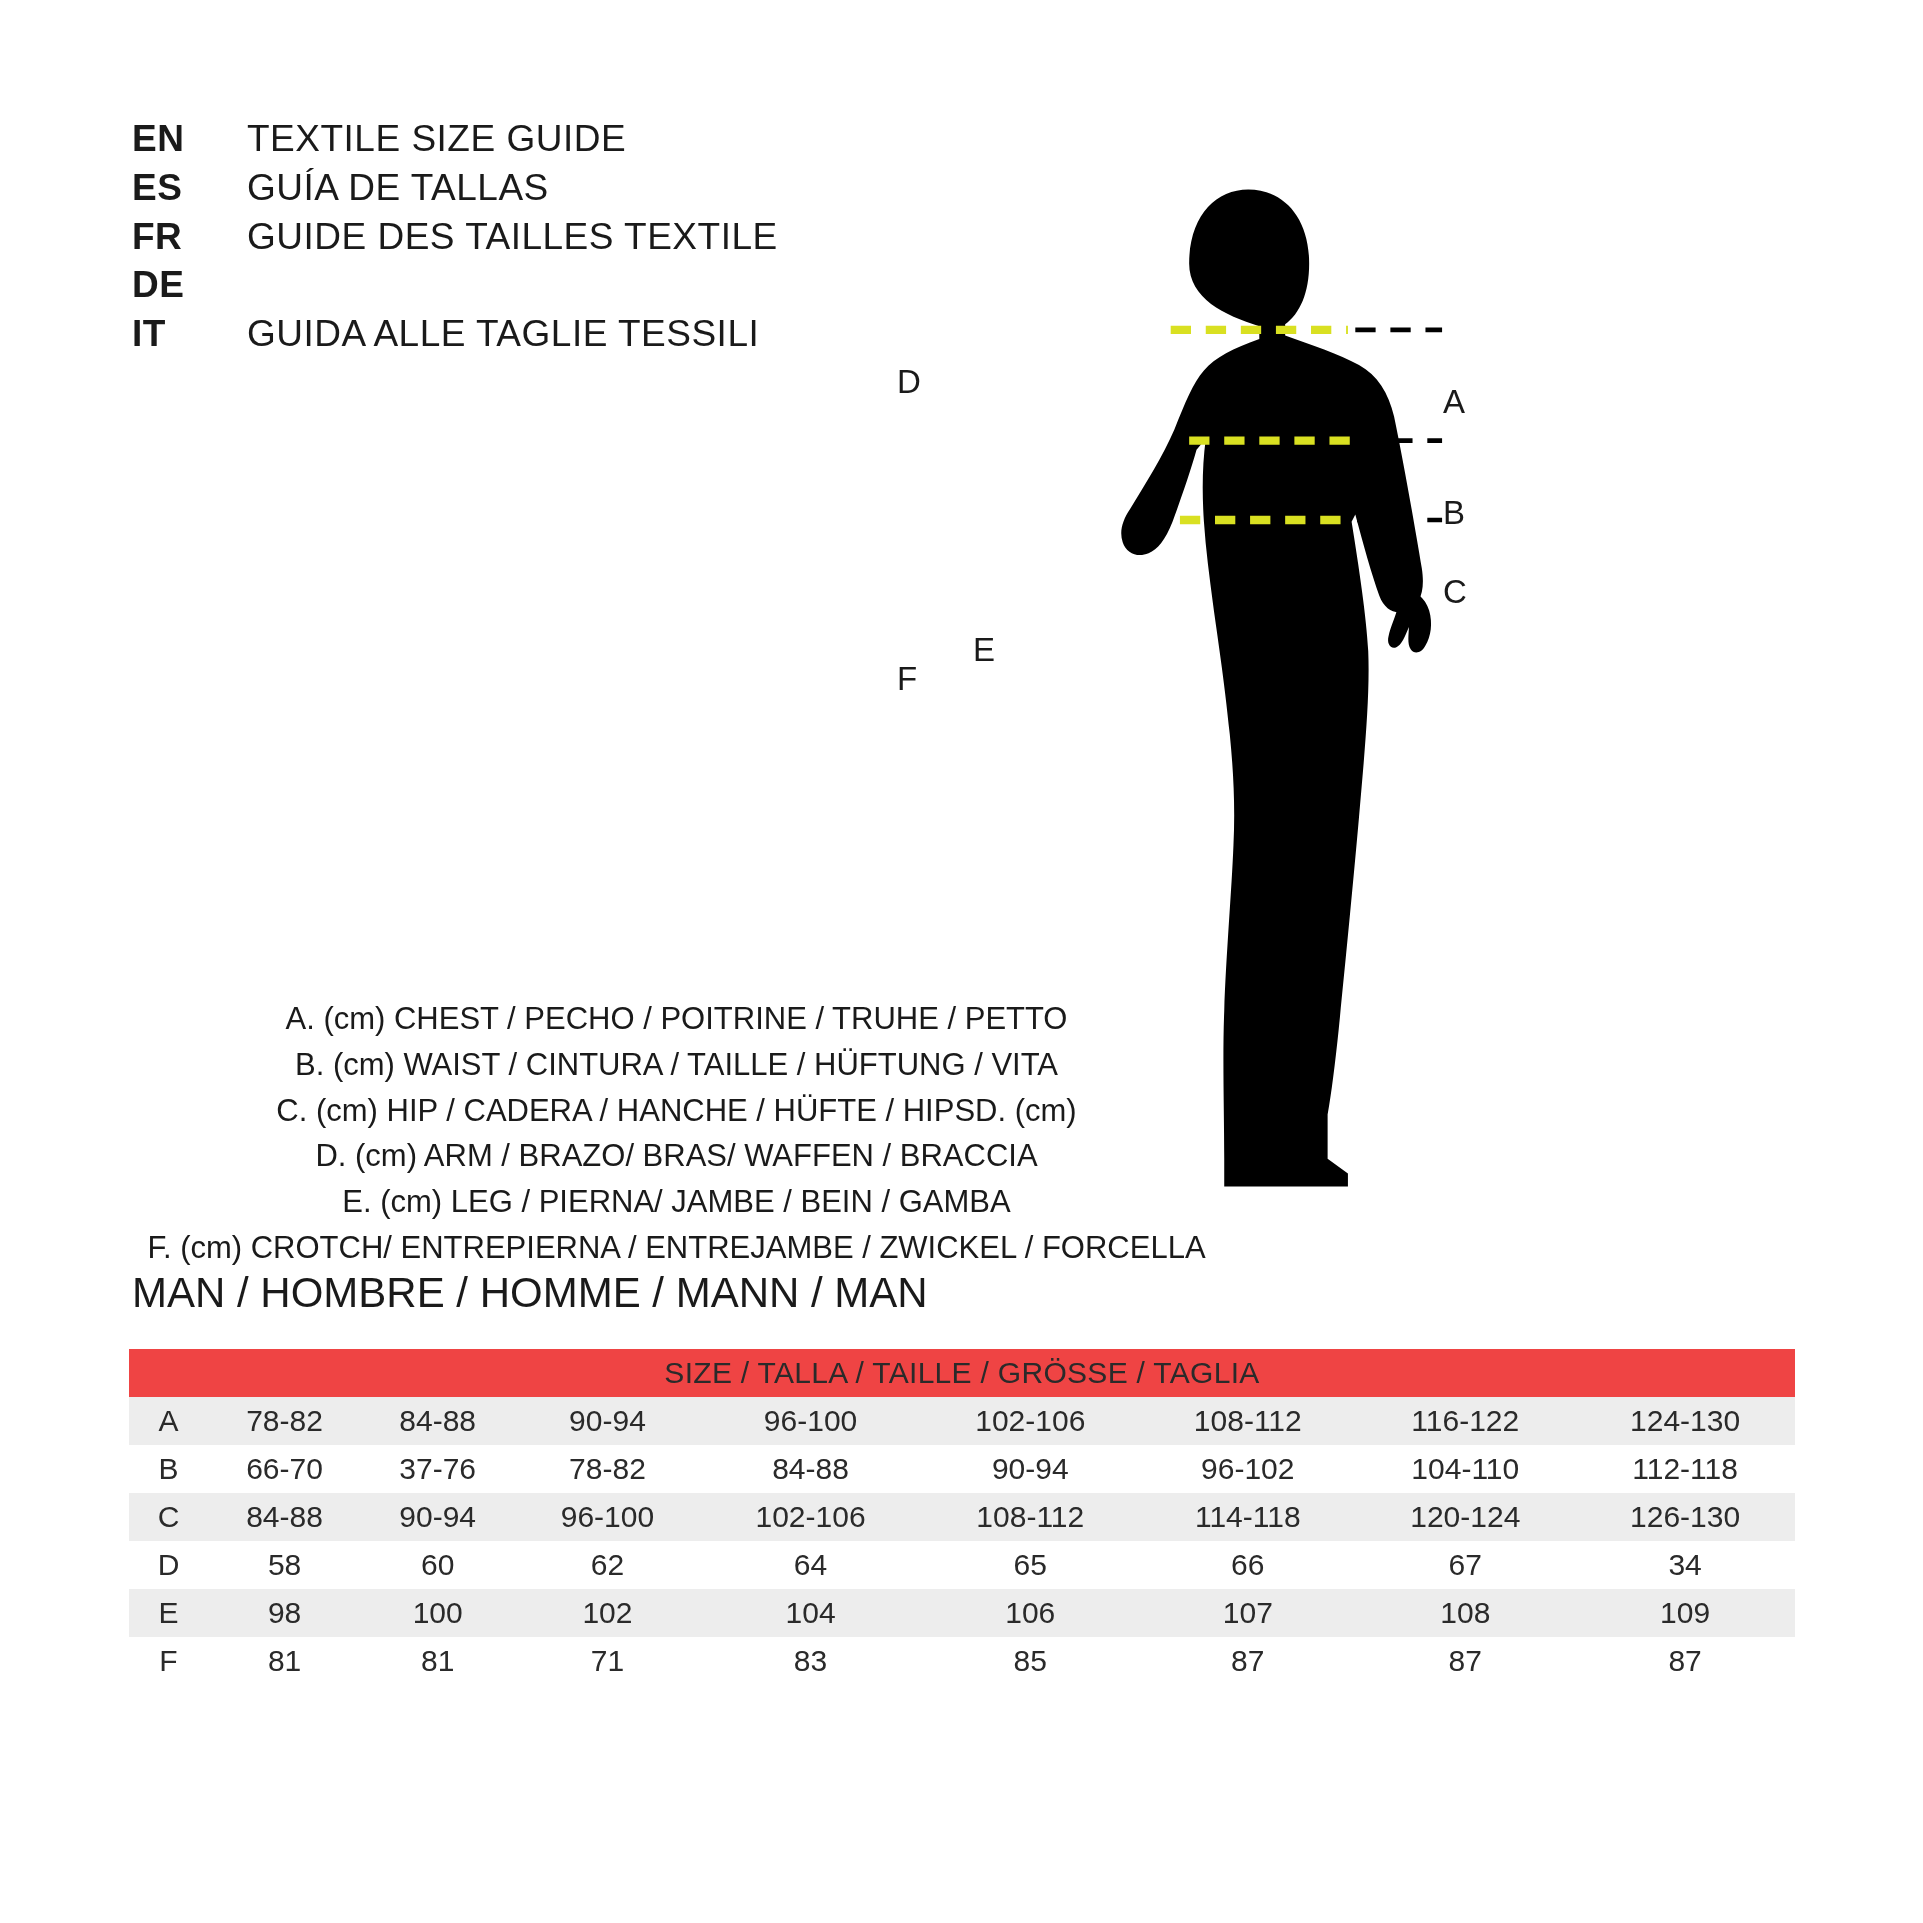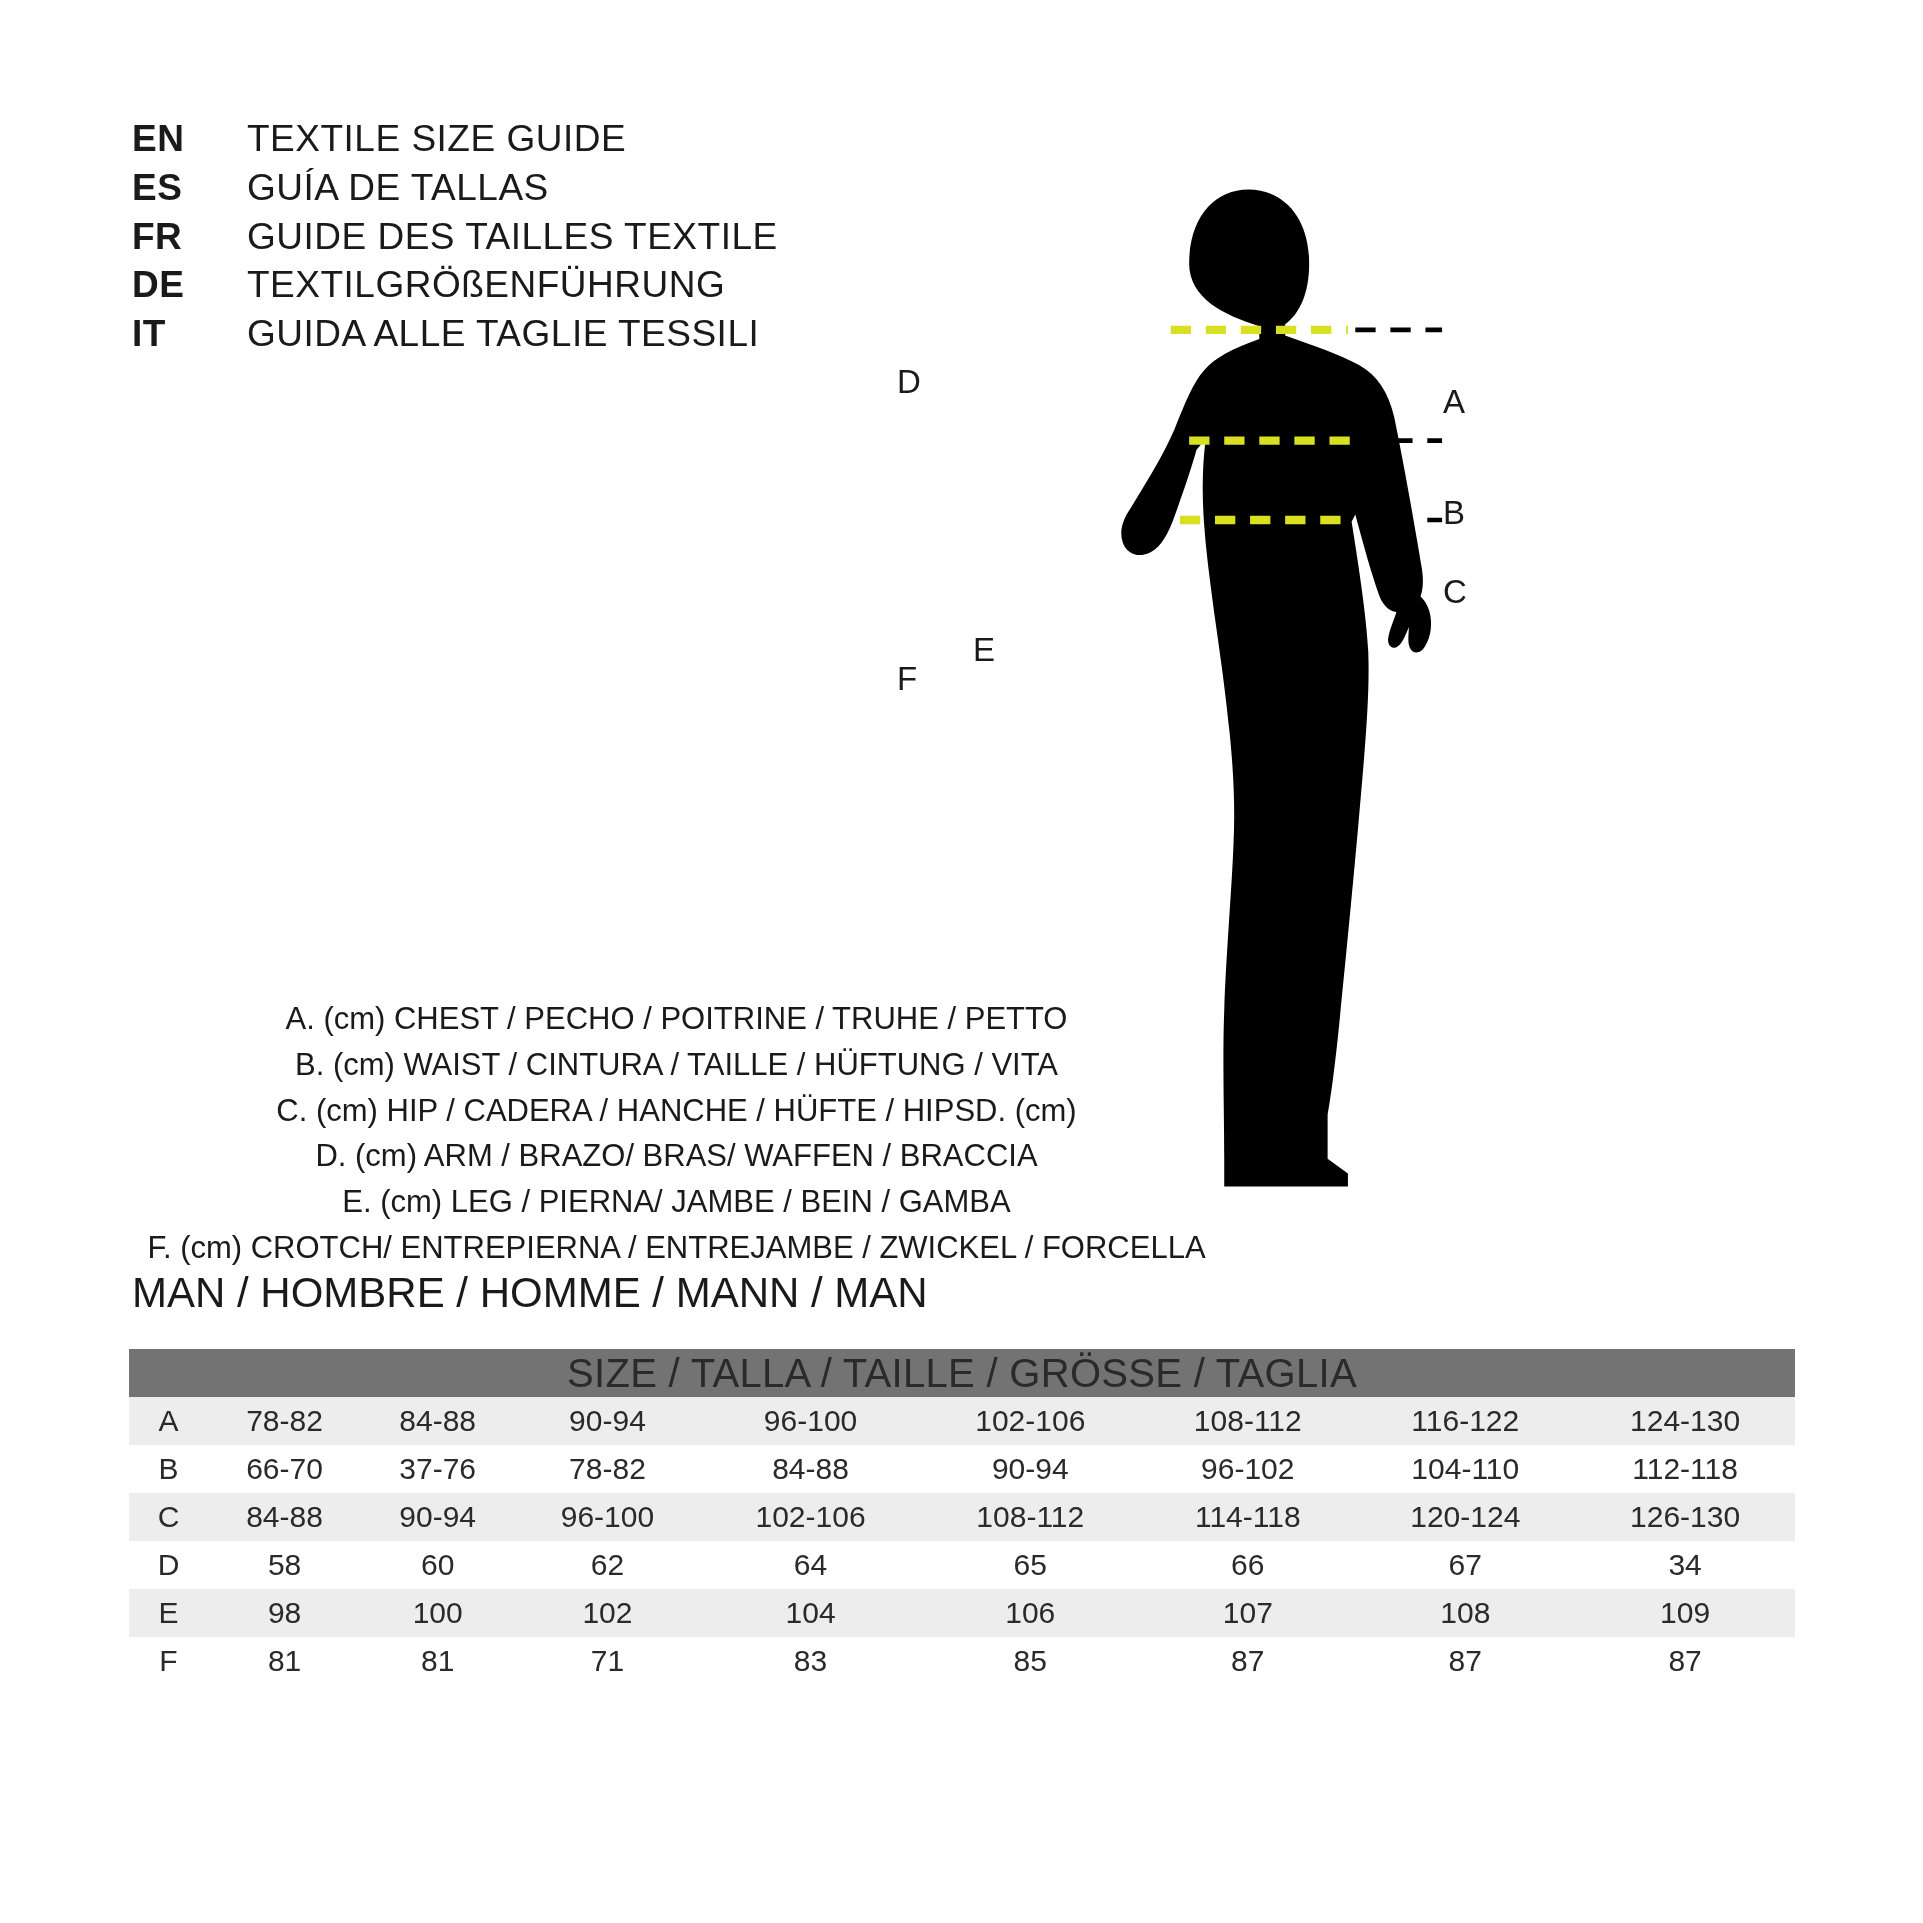--- a/index.html
+++ b/index.html
@@ -75,25 +75,25 @@
     font-size: 30px;
     color: #2a2a2a;
   }
   table.size-table td, table.size-table th {
     padding: 0;
     height: 48px;
     font-weight: normal;
     text-align: center;
   }
   .tbl-title-row td {
-    background: #737373;
+    background: #ef4444;
     text-align: left;
     padding-left: 13px;
     height: 52px;
-    font-size: 40px;
+    font-size: 30px;
     letter-spacing: 0.3px;
   }
   .tbl-head-row td {
     background: #ffffff;
     height: 50px;
   }
   .row-shade td { background: #ededed; }
   .row-plain td { background: #ffffff; }
   td.rowlabel {
     text-align: left;
@@ -129,21 +129,20 @@
   <div class="lang-row">
     <span class="lang-code">ES</span>
     <span class="lang-title">GUÍA DE TALLAS</span>
   </div>
   <div class="lang-row">
     <span class="lang-code">FR</span>
     <span class="lang-title">GUIDE DES TAILLES TEXTILE</span>
   </div>
   <div class="lang-row">
     <span class="lang-code">DE</span>
-    <span class="lang-title">TEXTILGRÖßENFÜHRUNG</span>
   </div>
   <div class="lang-row">
     <span class="lang-code">IT</span>
     <span class="lang-title">GUIDA ALLE TAGLIE TESSILI</span>
   </div>
 </div>
 
 <div class="figure-area">
   <svg width="794" height="1200" viewBox="0 0 860 1300" xmlns="http://www.w3.org/2000/svg">
 

